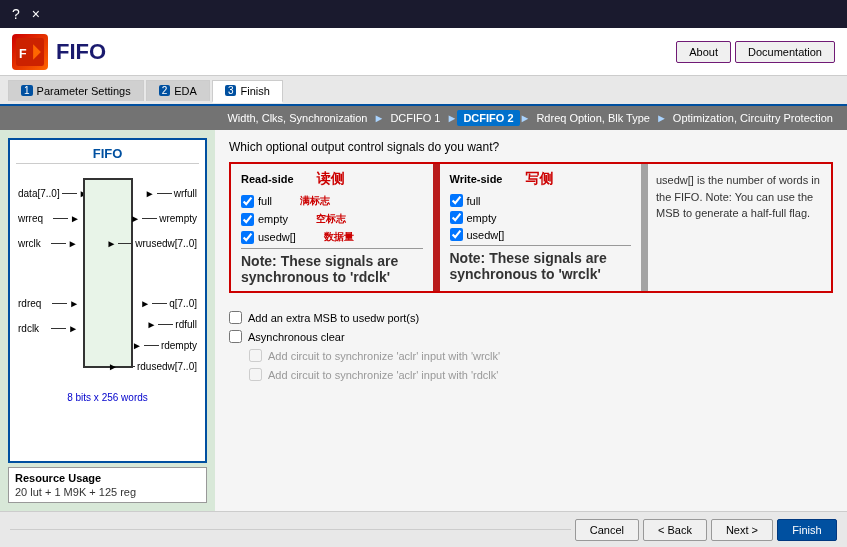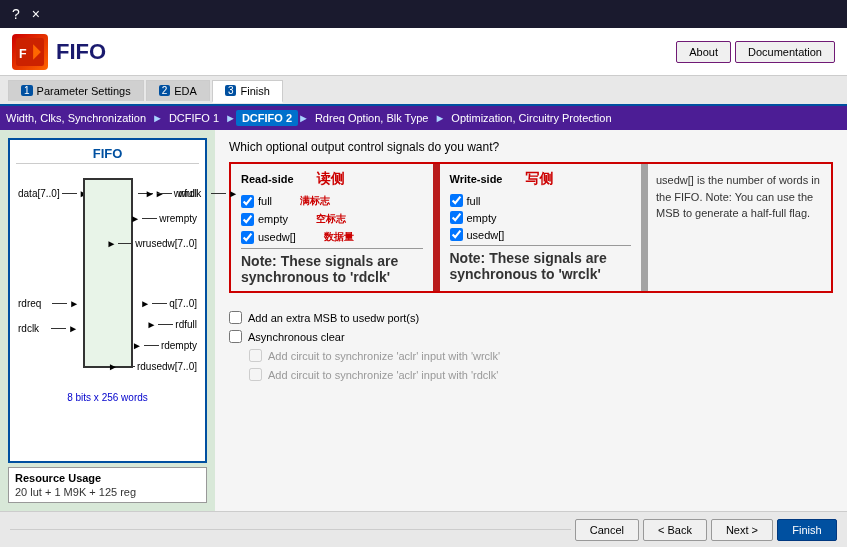--- a/index.html
+++ b/index.html
@@ -71,27 +71,28 @@
     }
     .tab-num {
       background: #0050a0;
       color: white;
       border-radius: 2px;
       padding: 0 3px;
       font-size: 10px;
     }
 
     .breadcrumb-bar {
-      background: #4c1d95;
-      display: flex;
-      align-items: center;
-      padding: 0 0;
+      background: #737373;
+      display: flex;
+      align-items: center;
+      padding: 0 8px;
       height: 24px;
       color: white;
       font-size: 11px;
+      justify-content: flex-end;
     }
     .breadcrumb-item { padding: 0 6px; cursor: pointer; }
     .breadcrumb-item.active { font-weight: bold; background: #0070cc; padding: 2px 6px; border-radius: 2px; }
     .breadcrumb-sep { color: #aad4ff; }
 
     .left-panel {
       width: 215px;
       background: #d8e8d8;
       padding: 8px;
       display: flex;
@@ -257,21 +258,21 @@
     <span class="breadcrumb-item">Optimization, Circuitry Protection</span>
   </div>
 
   <div class="content-row">
 
     <div class="left-panel">
       <div class="fifo-diagram">
         <div class="fifo-diagram-title">FIFO</div>
         <div style="position:relative; height:220px; font-size:10px;">
 
-          <div style="position:absolute; left:2px; top:20px; display:flex; flex-direction:row; gap:14px;">
+          <div style="position:absolute; left:2px; top:20px; display:flex; flex-direction:column; gap:14px;">
             <div class="sig">
               <span>data[7..0]</span>
               <span class="sig-line"></span>
               <span>►</span>
             </div>
             <div class="sig">
               <span>wrreq</span>
               <span class="sig-line" style="margin-left:8px;"></span>
               <span>►</span>
             </div>

